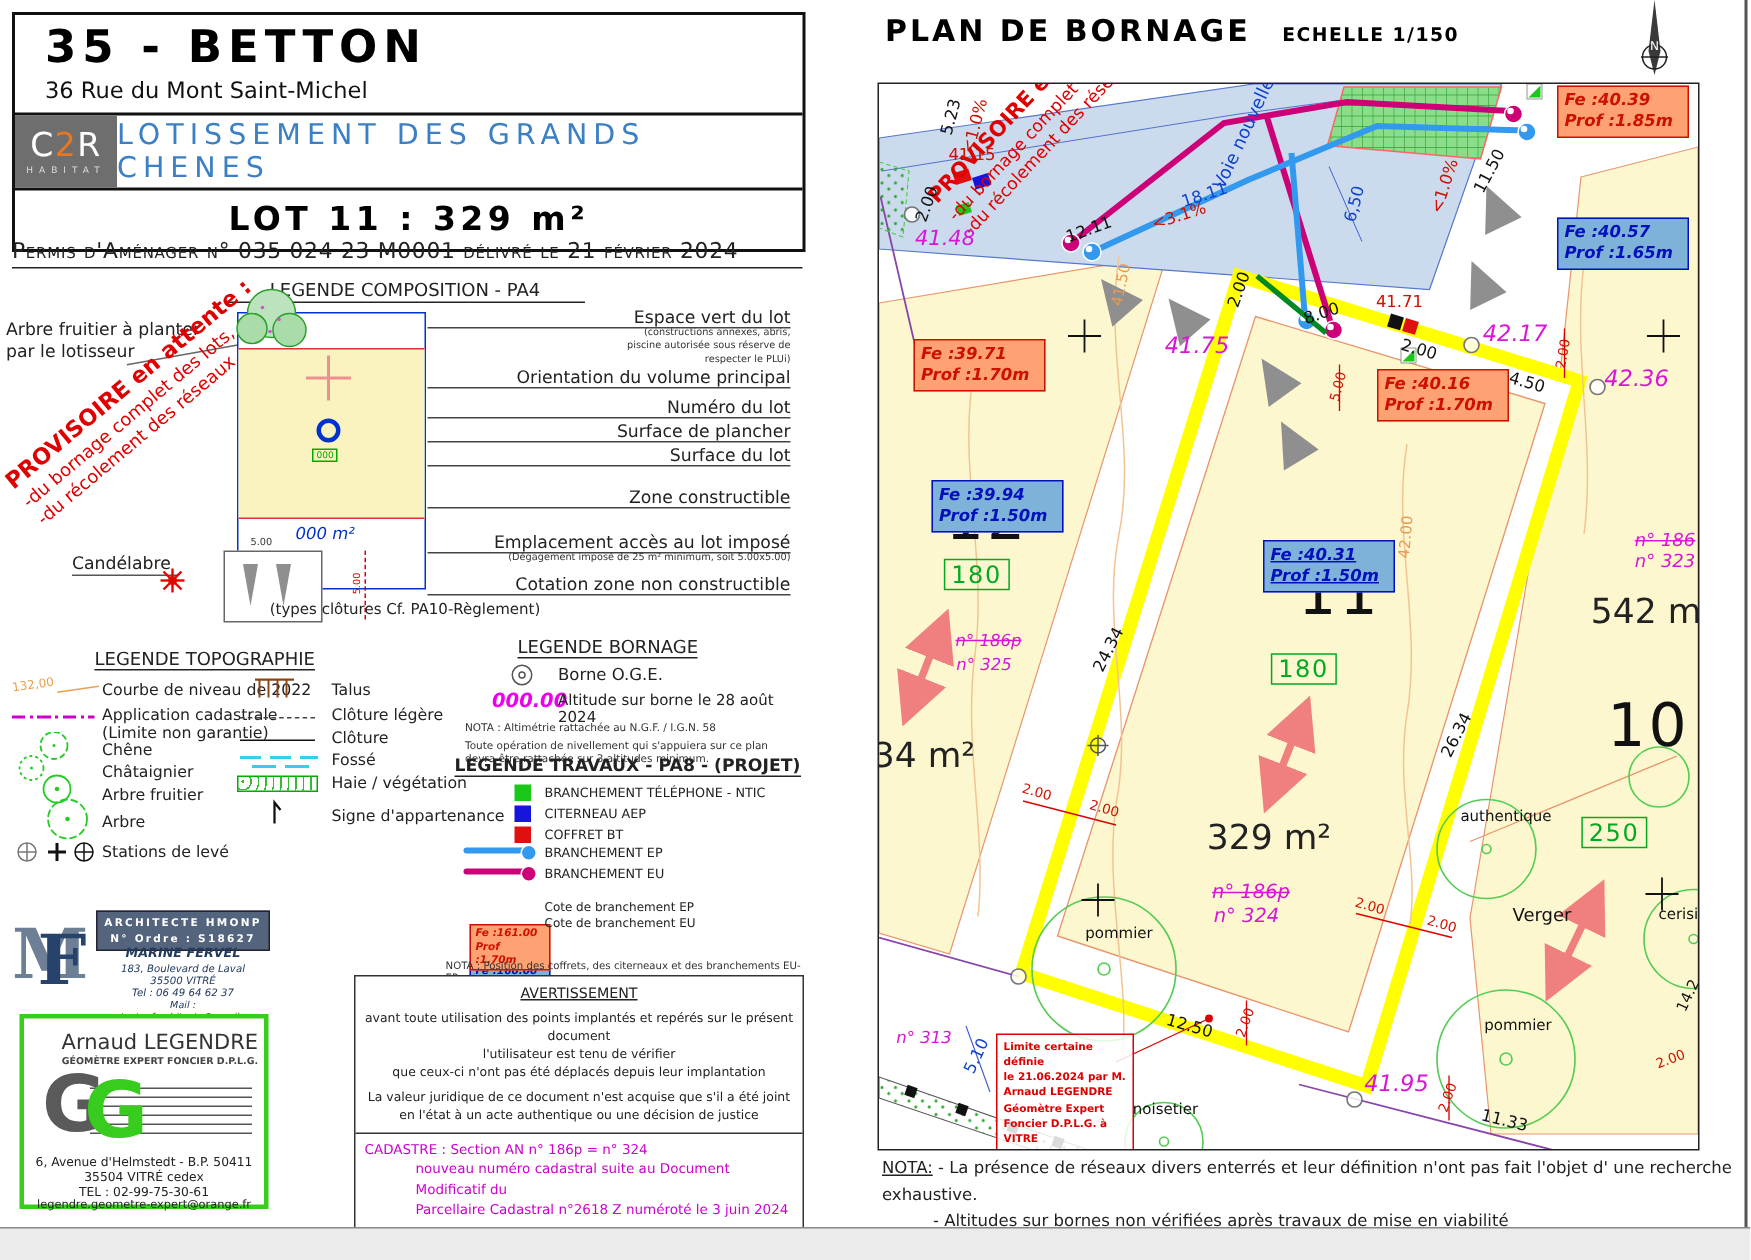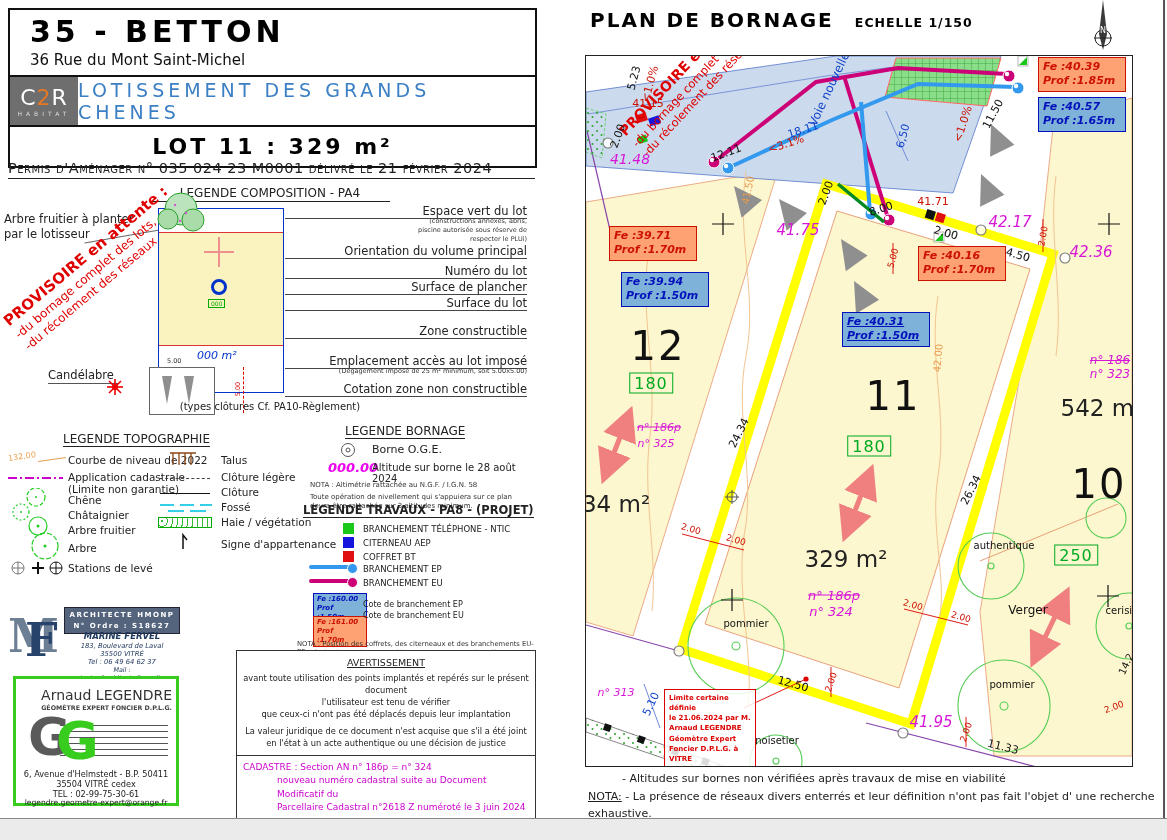--- a/index.html
+++ b/index.html
@@ -55,21 +55,21 @@
   .nota-s{font-size:7px;color:#333;}
 
   
   .trav{left:295px;top:503px;width:240px;color:#222;}
   .trav-title{position:absolute;left:8px;top:0;font-size:11.5px;font-weight:bold;border-bottom:1px solid #222;}
   .sq{width:11px;height:11px;display:inline-block;}
   .trl{font-size:8.5px;position:absolute;left:68px;}
   .pipe{position:absolute;left:14px;width:44px;height:4px;border-radius:2px;}
   .pball{position:absolute;width:9px;height:9px;border-radius:50%;}
   .febox-s{position:absolute;left:18px;width:46px;font-size:7px;font-style:italic;font-weight:bold;white-space:pre-line;line-height:1.3;padding:1px 3px;}
-  .fe-ep{background:#7fb2d9;border:1.5px solid #0011bb;color:#0011bb;}
+  .fe-ep{background:#7fb2d9;border:1.5px solid #0011bb;color:#0011bb;margin-top:48px;}
   .fe-eu{background:#ffa273;border:1.5px solid #cc1100;color:#cc1100;}
 
   
   .arch{left:8px;top:603px;width:172px;height:70px;}
   .mf{position:absolute;left:0;top:6px;width:54px;height:56px;}
   .mf span{position:absolute;font-weight:bold;font-size:46px;font-family:"DejaVu Serif","Liberation Serif",serif;}
   .arch-tbox{position:absolute;left:56px;top:4px;width:114px;border:1px solid #223;background:#53647c;color:#fff;font-size:7px;font-weight:bold;letter-spacing:1.5px;text-align:center;padding:2px 0;line-height:1.5;}
   .arch-l{position:absolute;left:56px;width:116px;text-align:center;font-style:italic;color:#223a5e;}
   .geo{left:13px;top:676px;width:160px;height:124px;border:3px solid #38cc1e;background:#fff;}
   .geo-name{position:absolute;left:0;right:4px;top:8px;text-align:right;font-size:14px;color:#333;}
@@ -612,19 +612,19 @@
 Prof :1.50m</div>
       <div class="febox fe-eu" style="left: 332px; top: 190px;">Fe :40.16
 Prof :1.70m</div>
       <div class="febox fe-eu" style="left: 452px; top: 1px;">Fe :40.39
 Prof :1.85m</div>
       <div class="febox fe-ep" style="left: 452px; top: 41px;">Fe :40.57
 Prof :1.65m</div>
     </div>
 
   <div class="abs plan-nota">
+    <div><span class="u">NOTA:</span> <span>- La présence de réseaux divers enterrés et leur définition n'ont pas fait l'objet d' une recherche exhaustive.</span></div>
     <div style="padding-left:34px;">- Altitudes sur bornes non vérifiées après travaux de mise en viabilité</div>
-    <div><span class="u">NOTA:</span> <span>- La présence de réseaux divers enterrés et leur définition n'ont pas fait l'objet d' une recherche exhaustive.</span></div>
   </div>
 
   <div class="abs bottom-strip"></div>
   <div class="abs right-edge"></div>
 </div>
 
 </body></html>

